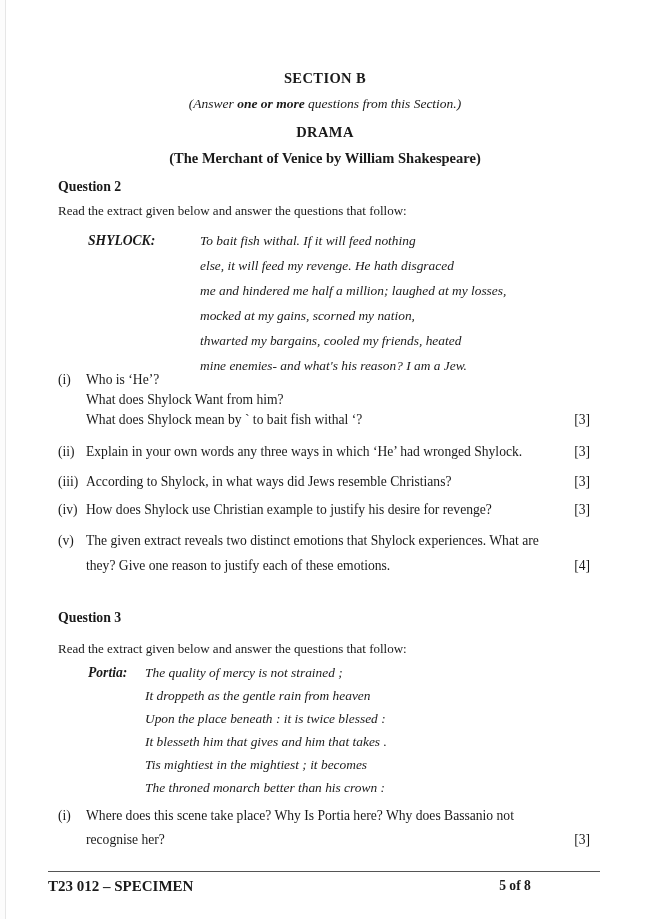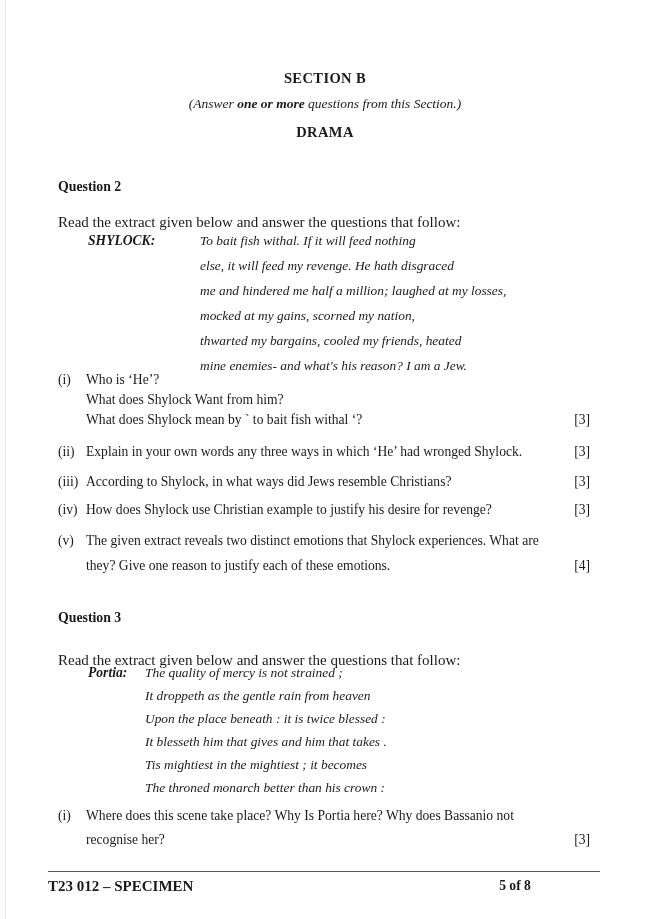--- a/index.html
+++ b/index.html
@@ -81,22 +81,21 @@
     white-space: nowrap;
   }
 
   .q-head {
     left: 58px;
     font-weight: bold;
     font-size: 13.8px;
   }
   .lead {
     left: 58px;
-    font-size: 15px;
-    margin-top: 11px;
+    font-size: 13px;
   }
 
   
   .speaker {
     position: absolute;
     left: 88px;
     font-style: italic;
     font-weight: bold;
     font-size: 13.6px;
     white-space: nowrap;
@@ -168,20 +167,21 @@
 <div class="scan-edge2"></div>
 <div class="scan-edge"></div>
 
 <div class="page">
 
   <div class="center-head sec-title">SECTION B</div>
 
   <div class="center-head sec-instr"><span>(Answer </span><b>one or more</b><span> questions from this Section.)</span></div>
 
   <div class="center-head drama">DRAMA</div>
+  <div class="center-head play">(The Merchant of Venice by William Shakespeare)</div>
 
   <div class="blk q-head" style="top:180px">Question 2</div>
   <div class="blk lead" style="top:204px">Read the extract given below and answer the questions that follow:</div>
 
   <div class="speaker" style="top:233px">SHYLOCK:</div>
 
   <div class="extract-line ex-shy" style="top:233px">To bait fish withal. If it will feed nothing</div>
   <div class="extract-line ex-shy" style="top:258px">else, it will feed my revenge. He hath disgraced</div>
   <div class="extract-line ex-shy" style="top:283px">me and hindered me half a million; laughed at my losses,</div>
   <div class="extract-line ex-shy" style="top:308px">mocked at my gains, scorned my nation,</div>

